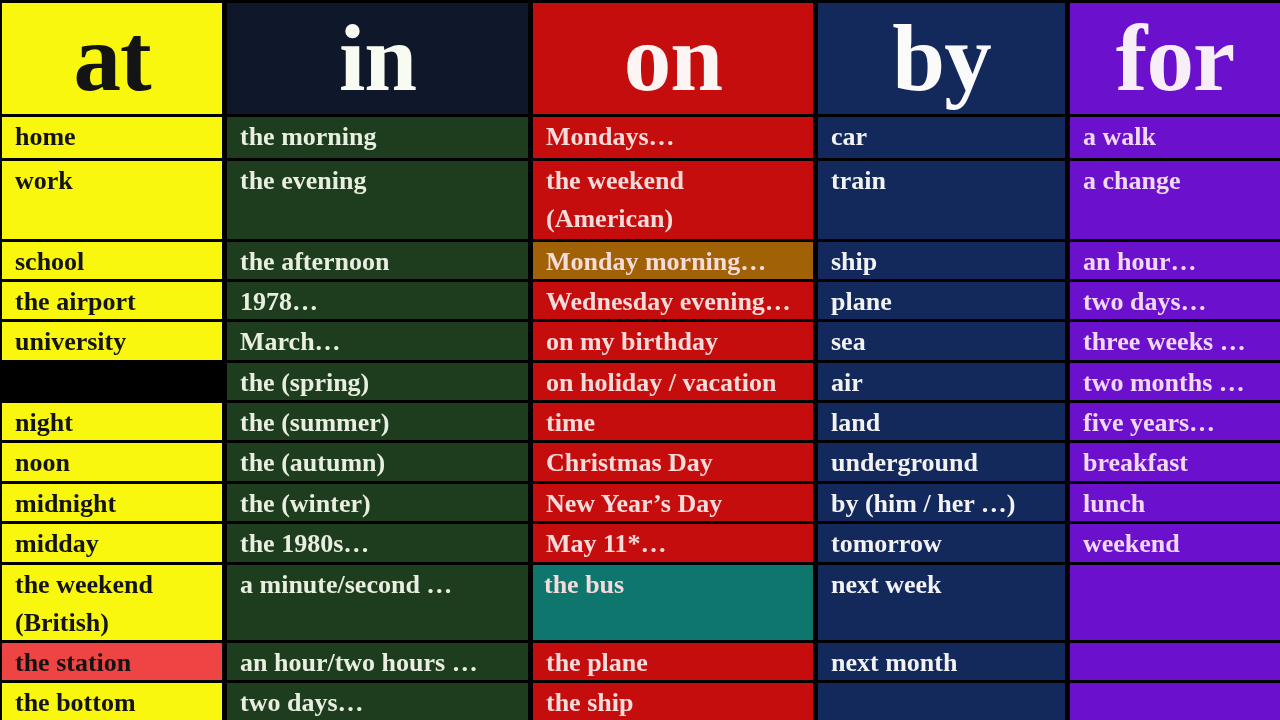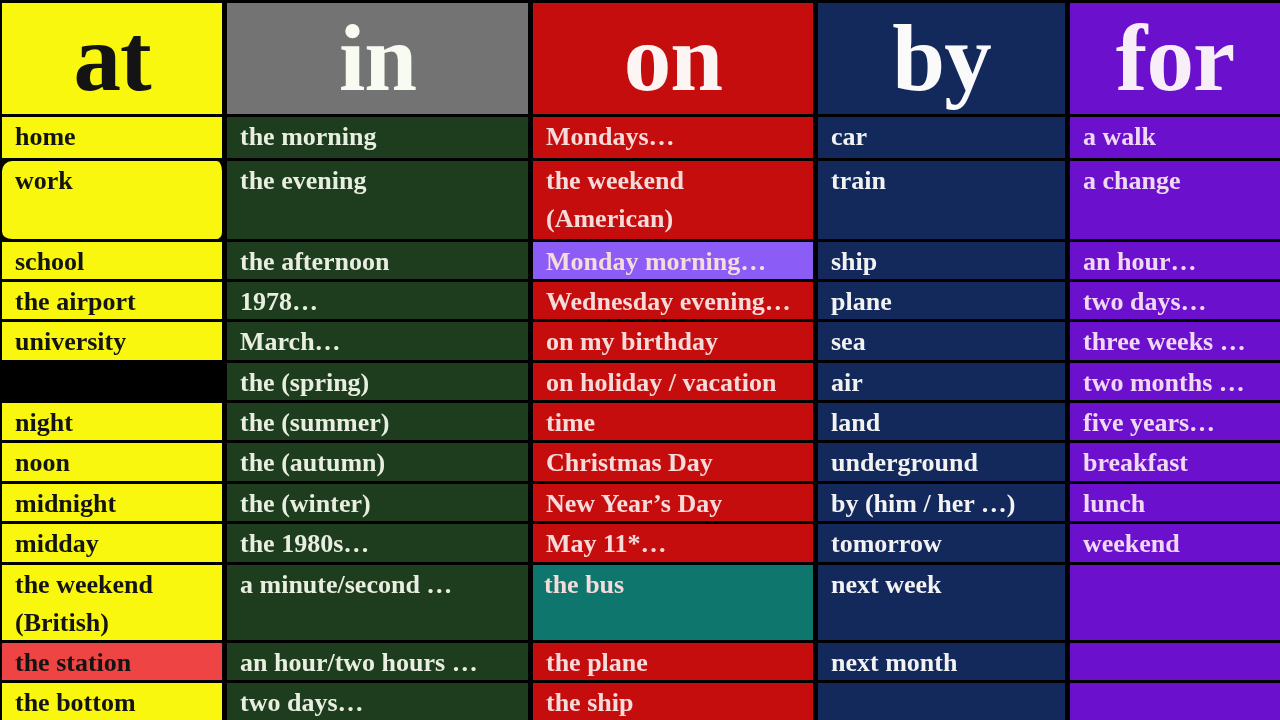--- a/index.html
+++ b/index.html
@@ -42,38 +42,38 @@
     font-size: 95px;
     line-height: 1;
     letter-spacing: -1px;
   }
 </style>
 </head>
 <body>
 
 <div class="poster" id="grid">
   <div class="cell header-cell" style="grid-area: 1 / 1; background: rgb(248, 247, 13); color: rgb(20, 20, 20);">at</div>
-  <div class="cell header-cell" style="grid-area: 1 / 2; background: #737373; color: rgb(248, 251, 242);">in</div>
+  <div class="cell header-cell" style="grid-area: 1 / 2; background: #0f172a; color: rgb(248, 251, 242);">in</div>
   <div class="cell header-cell" style="grid-area: 1 / 3; background: rgb(197, 13, 13); color: rgb(253, 244, 244);">on</div>
   <div class="cell header-cell" style="grid-area: 1 / 4; background: rgb(19, 41, 92); color: rgb(250, 250, 250);">by</div>
   <div class="cell header-cell col-last" style="grid-area: 1 / 5; background: rgb(107, 17, 205); color: rgb(247, 238, 247);">for</div>
 <div class="cell" style="grid-area: 2 / 1; background: rgb(248, 247, 13); color: rgb(20, 20, 20);">home</div>
     <div class="cell" style="grid-area: 2 / 2; background: rgb(30, 60, 30); color: rgb(233, 239, 224);">the morning</div>
     <div class="cell" style="grid-area: 2 / 3; background: rgb(197, 13, 13); color: rgb(245, 219, 218);">Mondays…</div>
     <div class="cell" style="grid-area: 2 / 4; background: rgb(19, 41, 92); color: rgb(242, 242, 242);">car</div>
     <div class="cell col-last" style="grid-area: 2 / 5; background: rgb(107, 17, 205); color: rgb(239, 216, 241);">a walk</div>
-    <div class="cell" style="grid-area: 3 / 1; background: rgb(248, 247, 13); color: rgb(20, 20, 20); border-radius: 10px;">work</div>
+    <div class="cell" style="grid-area: 3 / 1; background: rgb(248, 247, 13); color: rgb(20, 20, 20);">work</div>
     <div class="cell" style="grid-area: 3 / 2; background: rgb(30, 60, 30); color: rgb(233, 239, 224);">the evening</div>
     <div class="cell" style="grid-area: 3 / 3; background: rgb(197, 13, 13); color: rgb(245, 219, 218);">the weekend
 (American)</div>
     <div class="cell" style="grid-area: 3 / 4; background: rgb(19, 41, 92); color: rgb(242, 242, 242);">train</div>
     <div class="cell col-last" style="grid-area: 3 / 5; background: rgb(107, 17, 205); color: rgb(239, 216, 241);">a change</div>
     <div class="cell" style="grid-area: 4 / 1; background: rgb(248, 247, 13); color: rgb(20, 20, 20);">school</div>
     <div class="cell" style="grid-area: 4 / 2; background: rgb(30, 60, 30); color: rgb(233, 239, 224);">the afternoon</div>
-    <div class="cell" style="grid-area: 4 / 3; background: #8b5cf6; color: rgb(245, 219, 218);">Monday morning…</div>
+    <div class="cell" style="grid-area: 4 / 3; background: #a16207; color: rgb(245, 219, 218);">Monday morning…</div>
     <div class="cell" style="grid-area: 4 / 4; background: rgb(19, 41, 92); color: rgb(242, 242, 242);">ship</div>
     <div class="cell col-last" style="grid-area: 4 / 5; background: rgb(107, 17, 205); color: rgb(239, 216, 241);">an hour…</div>
     <div class="cell" style="grid-area: 5 / 1; background: rgb(248, 247, 13); color: rgb(20, 20, 20);">the airport</div>
     <div class="cell" style="grid-area: 5 / 2; background: rgb(30, 60, 30); color: rgb(233, 239, 224);">1978…</div>
     <div class="cell" style="grid-area: 5 / 3; background: rgb(197, 13, 13); color: rgb(245, 219, 218);">Wednesday evening…</div>
     <div class="cell" style="grid-area: 5 / 4; background: rgb(19, 41, 92); color: rgb(242, 242, 242);">plane</div>
     <div class="cell col-last" style="grid-area: 5 / 5; background: rgb(107, 17, 205); color: rgb(239, 216, 241);">two days…</div>
     <div class="cell" style="grid-area: 6 / 1; background: rgb(248, 247, 13); color: rgb(20, 20, 20);">university</div>
     <div class="cell" style="grid-area: 6 / 2; background: rgb(30, 60, 30); color: rgb(233, 239, 224);">March…</div>
     <div class="cell" style="grid-area: 6 / 3; background: rgb(197, 13, 13); color: rgb(245, 219, 218);">on my birthday</div>

